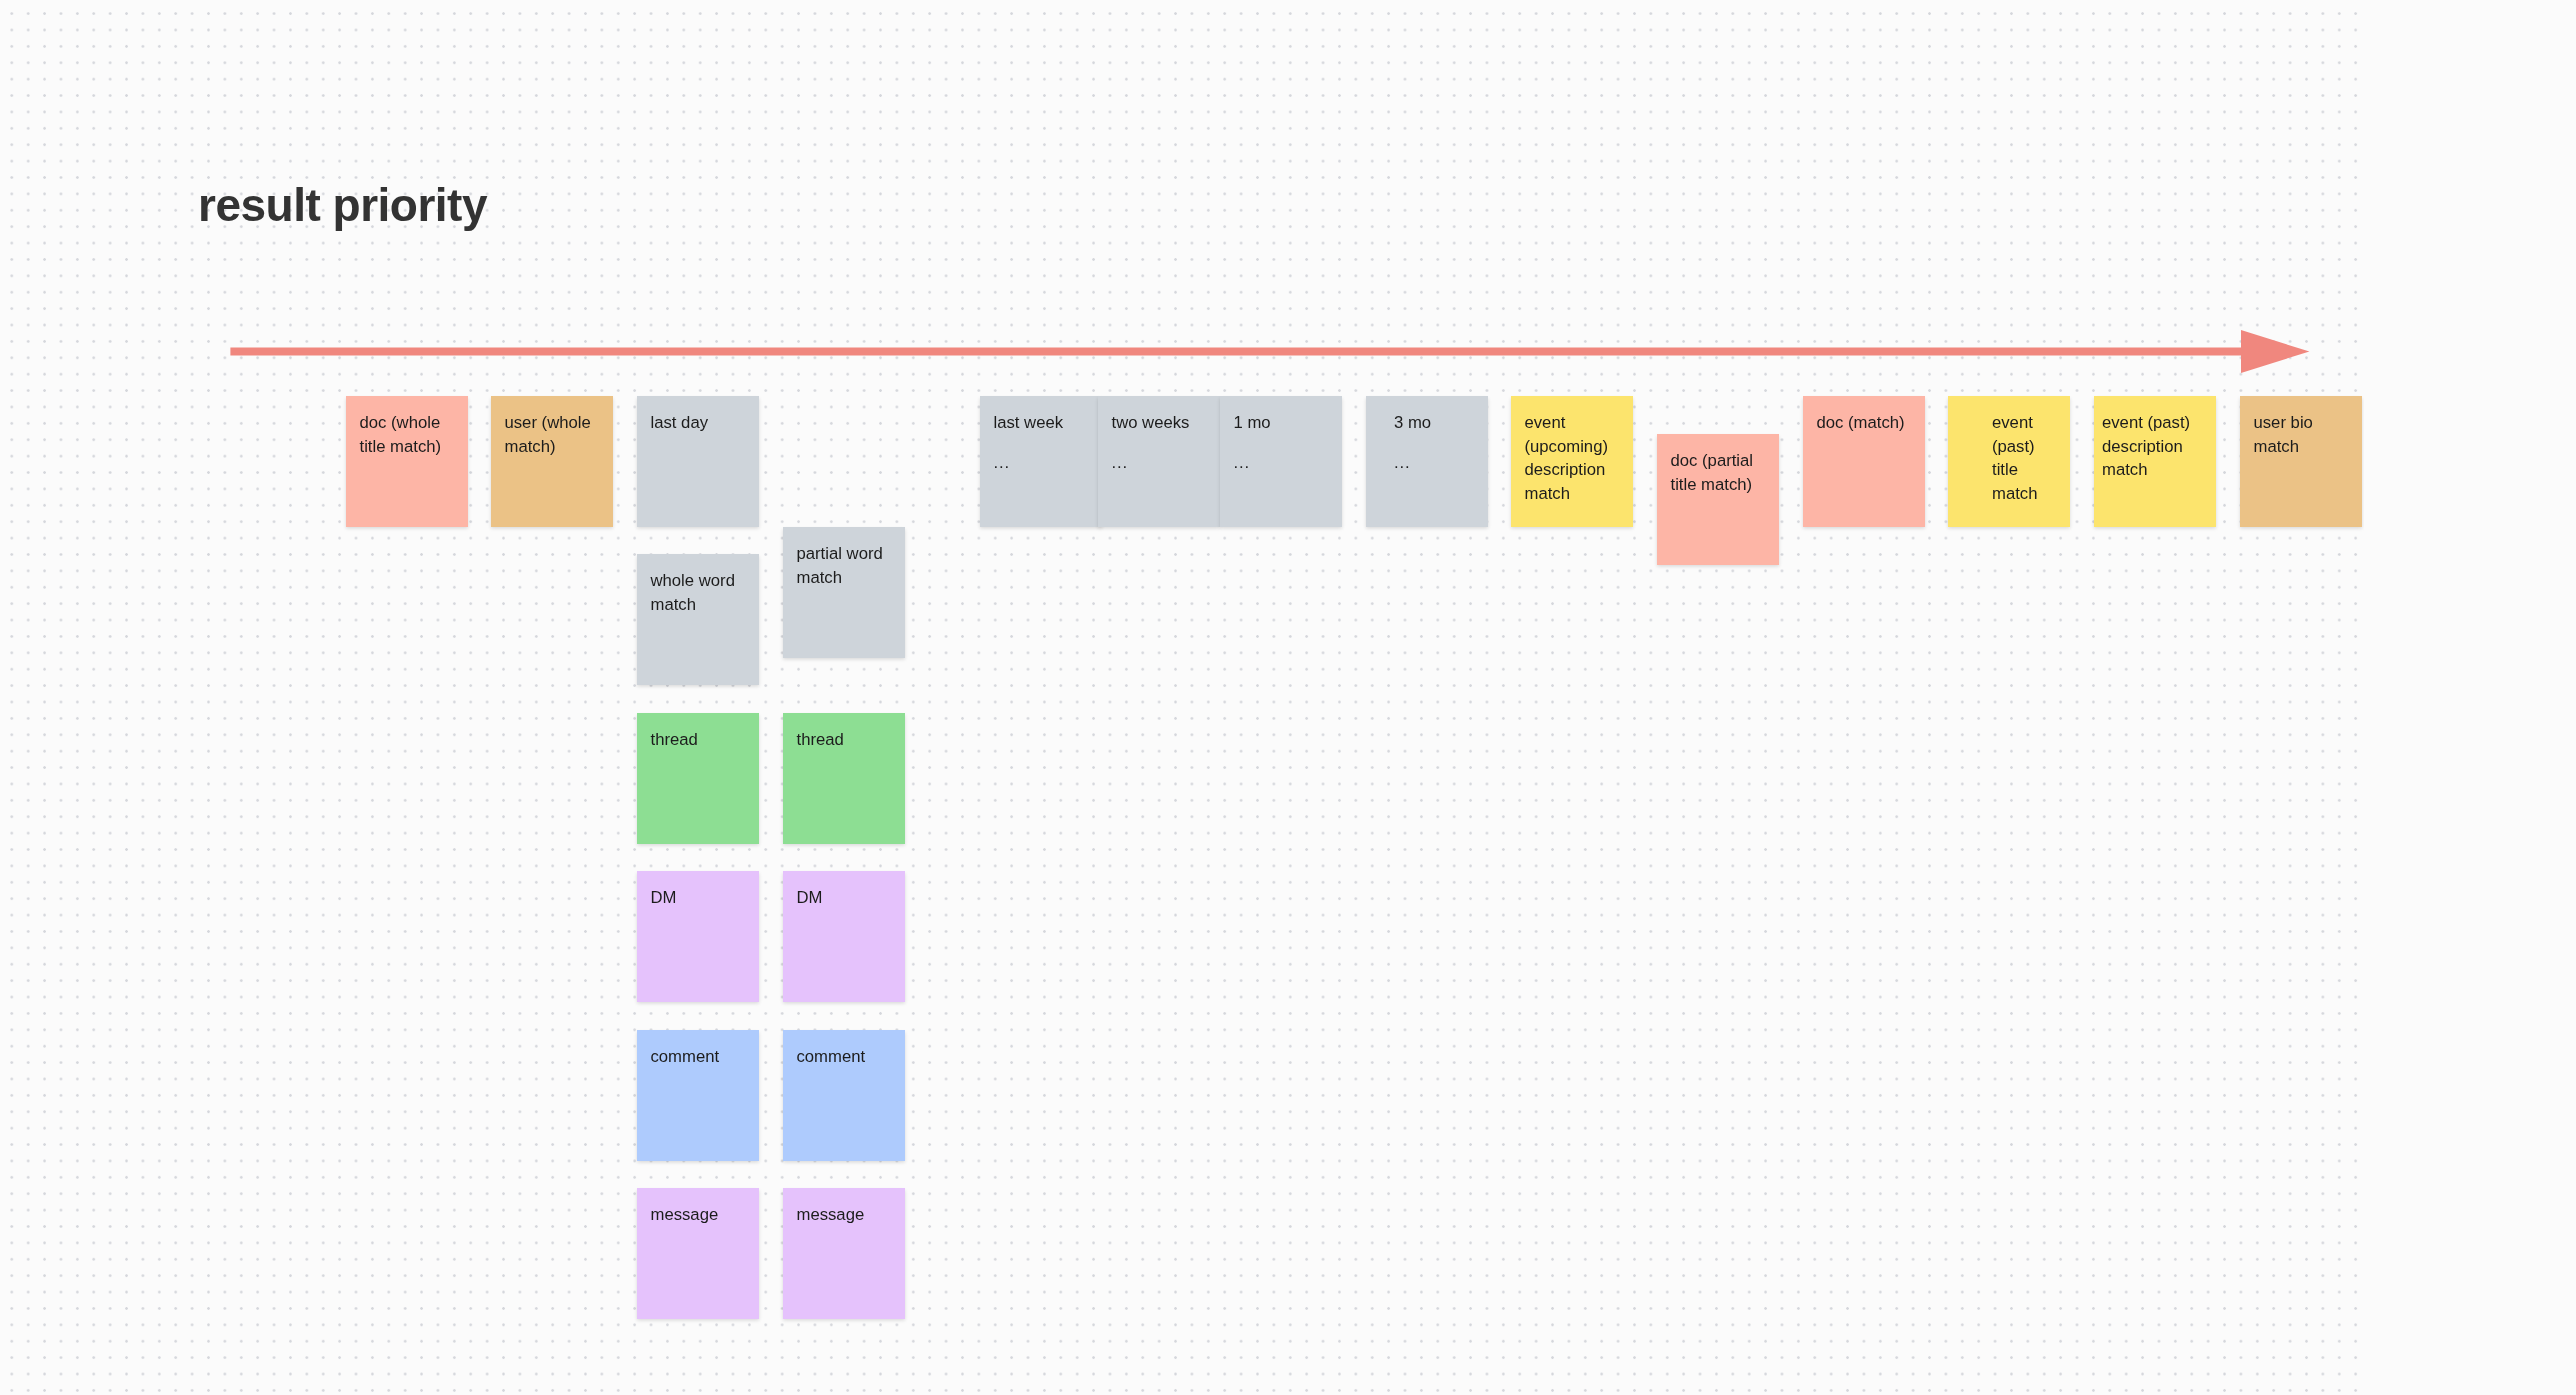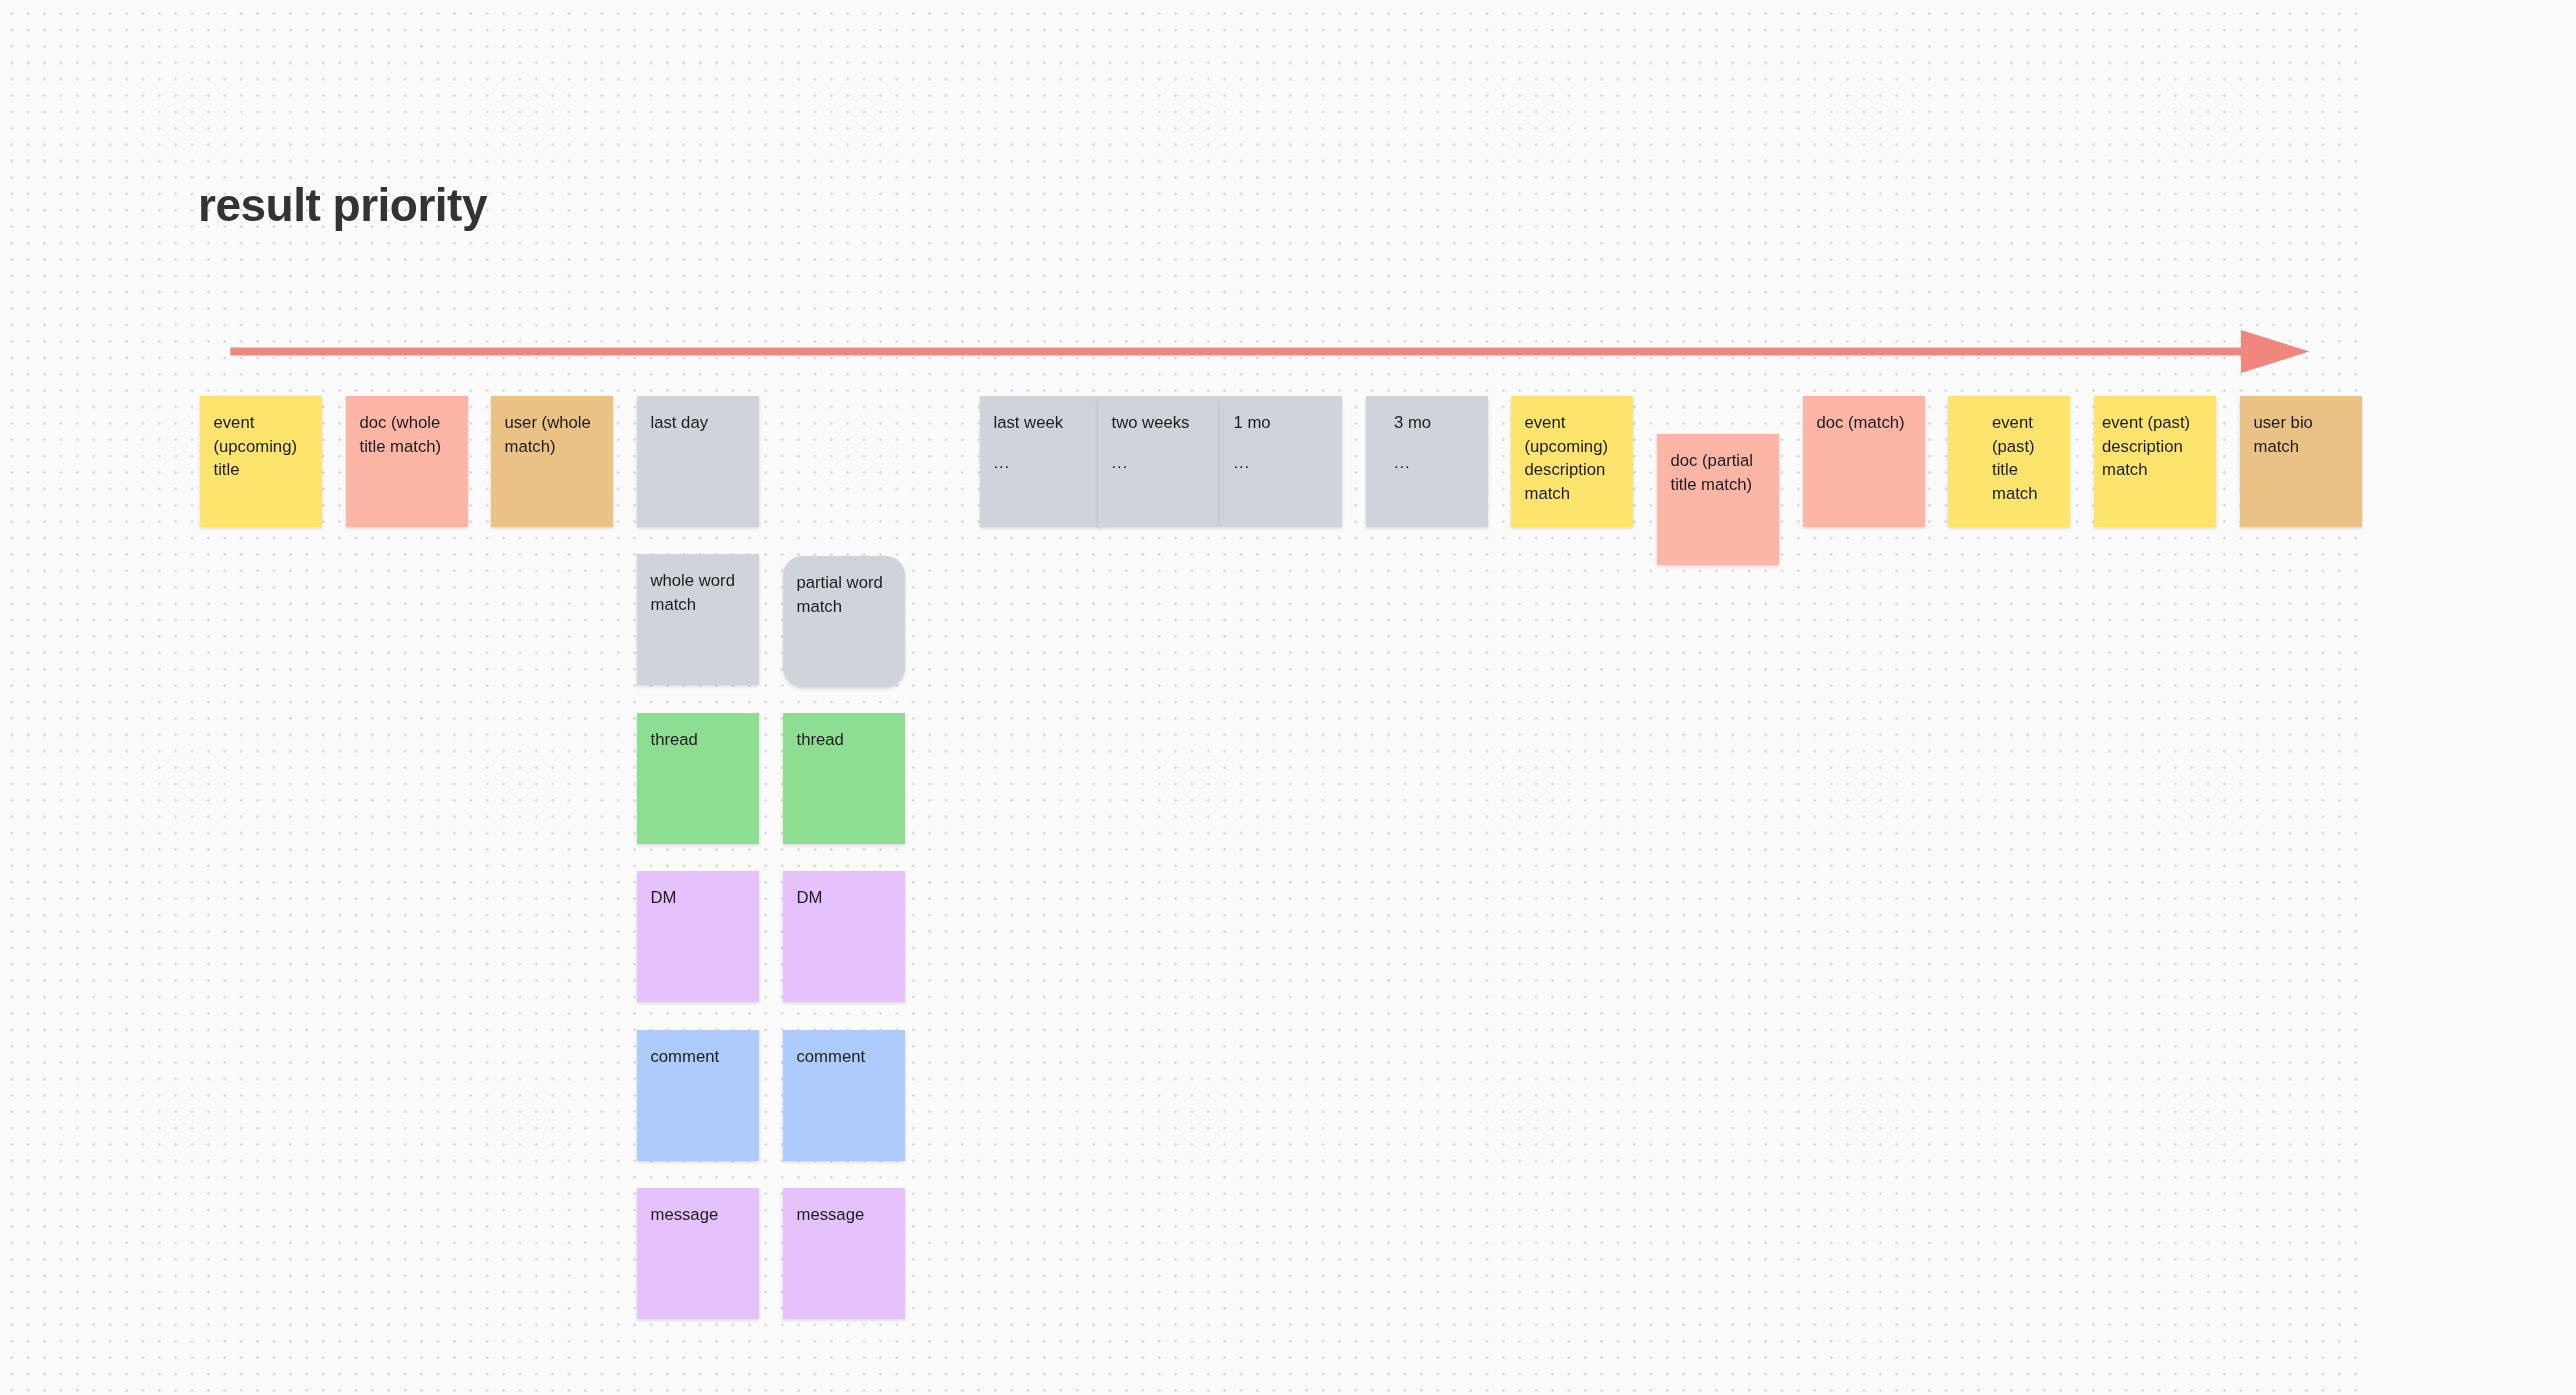--- a/index.html
+++ b/index.html
@@ -76,38 +76,37 @@
 
 <div id="canvas">
 
   <div id="board-title">result priority</div>
 
   <svg id="priority-arrow" viewBox="0 0 2350 66" preserveAspectRatio="none">
     <line x1="16" y1="33" x2="2262" y2="33" stroke="#f0877e" stroke-width="9" stroke-linecap="butt"></line>
     <polygon points="2250,9 2326,33 2250,57" fill="#f0877e"></polygon>
   </svg>
 
-<div class="sticky" style="left: 200px; top: 396px; background-color: rgb(252, 228, 109);"><span>event (upcoming) title</span></div>
     <div class="sticky" style="left: 346px; top: 396px; background-color: rgb(253, 181, 166);"><span>doc (whole title match)</span></div>
     <div class="sticky" style="left: 491px; top: 396px; background-color: rgb(235, 194, 134);"><span>user (whole match)</span></div>
     <div class="sticky" style="left: 637px; top: 396px; background-color: rgb(206, 212, 218);"><span>last day</span></div>
     <div class="sticky" style="left: 980px; top: 396px; background-color: rgb(206, 212, 218);"><span>last week</span><span class="sticky-sub">...</span></div>
     <div class="sticky" style="left: 1098px; top: 396px; background-color: rgb(206, 212, 218);"><span>two weeks</span><span class="sticky-sub">...</span></div>
     <div class="sticky" style="left: 1220px; top: 396px; background-color: rgb(206, 212, 218);"><span>1 mo</span><span class="sticky-sub">...</span></div>
     <div class="sticky" style="left: 1366px; top: 396px; background-color: rgb(206, 212, 218); padding-left: 28px;"><span>3 mo</span><span class="sticky-sub">...</span></div>
     <div class="sticky" style="left: 1511px; top: 396px; background-color: rgb(252, 228, 109);"><span>event (upcoming) description match</span></div>
     <div class="sticky" style="left: 1657px; top: 396px; background-color: rgb(253, 181, 166); margin-top: 38px;"><span>doc (partial title match)</span></div>
     <div class="sticky" style="left: 1803px; top: 396px; background-color: rgb(253, 181, 166);"><span>doc (match)</span></div>
     <div class="sticky" style="left: 1948px; top: 396px; background-color: rgb(252, 228, 109); padding-left: 44px;"><span>event (past) title match</span></div>
     <div class="sticky" style="left: 2094px; top: 396px; background-color: rgb(252, 228, 109); padding-left: 8px;"><span>event (past) description match</span></div>
     <div class="sticky" style="left: 2240px; top: 396px; background-color: rgb(235, 194, 134);"><span>user bio match</span></div>
     <div class="sticky" style="left: 637px; top: 554px; background-color: rgb(206, 212, 218);"><span>whole word match</span></div>
     <div class="sticky" style="left: 637px; top: 713px; background-color: rgb(141, 222, 147);"><span>thread</span></div>
     <div class="sticky" style="left: 637px; top: 871px; background-color: rgb(229, 194, 252);"><span>DM</span></div>
     <div class="sticky" style="left: 637px; top: 1030px; background-color: rgb(174, 203, 253);"><span>comment</span></div>
     <div class="sticky" style="left: 637px; top: 1188px; background-color: rgb(229, 194, 252);"><span>message</span></div>
-    <div class="sticky" style="left: 783px; top: 556px; background-color: rgb(206, 212, 218); border-radius: 20px;"><span>partial word match</span></div>
+    <div class="sticky" style="left: 783px; top: 527px; background-color: rgb(206, 212, 218);"><span>partial word match</span></div>
     <div class="sticky" style="left: 783px; top: 713px; background-color: rgb(141, 222, 147);"><span>thread</span></div>
     <div class="sticky" style="left: 783px; top: 871px; background-color: rgb(229, 194, 252);"><span>DM</span></div>
     <div class="sticky" style="left: 783px; top: 1030px; background-color: rgb(174, 203, 253);"><span>comment</span></div>
     <div class="sticky" style="left: 783px; top: 1188px; background-color: rgb(229, 194, 252);"><span>message</span></div>
   </div>
 
 
 </body></html>

